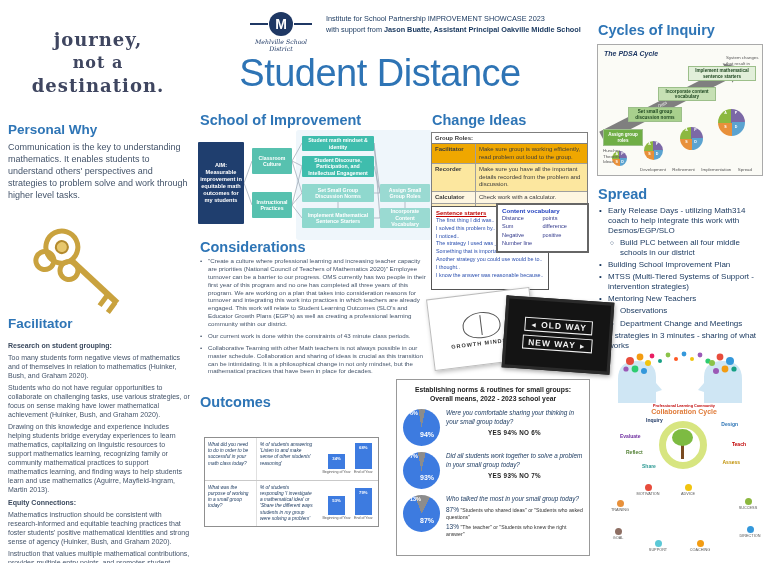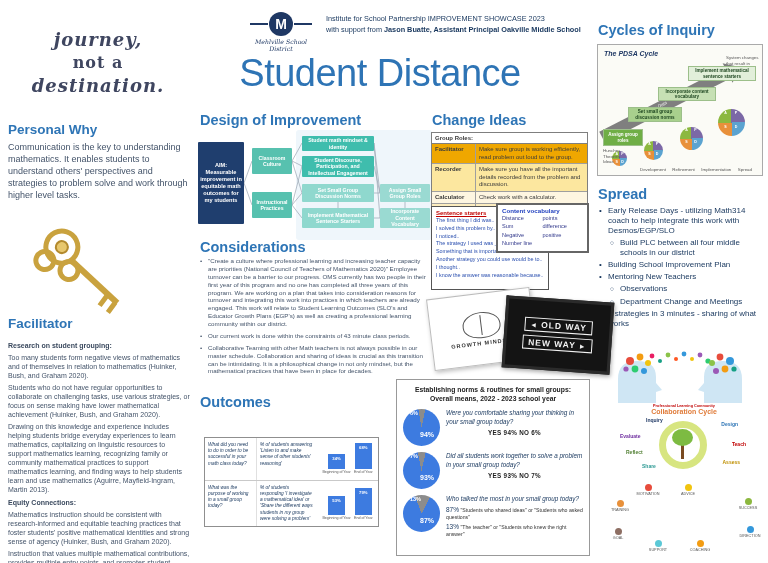--- a/index.html
+++ b/index.html
@@ -20,21 +20,21 @@
   .poster-title { left:215px; top:52px; width:330px; text-align:center; font-size:38px; color:#2E74B5; letter-spacing:-0.5px; }
 
   
   .sec-h { font-size:14.5px; font-weight:bold; color:#2E75B6; }
   .sec-h.sm { font-size:13.5px; }
 
   
   .quote { left:14px; top:28px; width:168px; text-align:center; color:#3F4660;
            font-family:"DejaVu Serif", serif; font-weight:bold; line-height:1.35; }
   .quote .l1,.quote .l3 { font-size:16px; letter-spacing:1px; }
-  .quote .l2,.quote .l4 { font-size:18px; font-style:italic; letter-spacing:1px; }
+  .quote .l2,.quote .l4 { font-size:18px; letter-spacing:1px; }
   .pw-body { left:8px; top:142px; width:180px; font-size:9px; line-height:1.32; color:#44546A; }
   .key-svg { left:22px; top:222px; }
   .bg-text { left:8px; top:337px; width:182px; font-size:7px; line-height:1.29; color:#44546A; }
   .bg-text .sub { font-weight:bold; color:#3B4A5F; margin-top:4px; }
   .bg-text p { margin-top:3px; }
 
   
   .theory-h { left:200px; top:112px; }
   .tdiag { left:198px; top:134px; width:232px; height:102px; }
   .tdiag .panel { position:absolute; left:98px; top:-4px; width:136px; height:110px; background:#EFF6FB; border-radius:3px; }
@@ -209,21 +209,21 @@
   <div class="abs bg-text">
     <div class="sub">Research on student grouping:</div>
     <p>Too many students form negative views of mathematics and of themselves in relation to mathematics (Huinker, Bush, and Graham 2020).</p>
     <p>Students who do not have regular opportunities to collaborate on challenging tasks, use various strategies, or focus on sense making have lower mathematical achievement (Huinker, Bush, and Graham 2020).</p>
     <p>Drawing on this knowledge and experience includes helping students bridge everyday experiences to learn mathematics, capitalizing on linguistic resources to support mathematics learning, recognizing family or community mathematical practices to support mathematics learning, and finding ways to help students learn and use mathematics (Aguirre, Mayfield-Ingram, Martin 2013).</p>
     <div class="sub">Equity Connections:</div>
     <p>Mathematics instruction should be consistent with research-informed and equitable teaching practices that foster students' positive mathematical identities and strong sense of agency (Huinker, Bush, and Graham 2020).</p>
     <p>Instruction that values multiple mathematical contributions, provides multiple entry points, and promotes student participation in various ways (teams, groups, and so on) can aid the development of a student's mathematical learning identity (Aguirre, Mayfield-Ingram, Martin 2013).</p>
   </div>
 
-  <div class="abs sec-h theory-h">Design of Improvement</div>
+  <div class="abs sec-h theory-h">School of Improvement</div>
   <div class="abs tdiag">
     <div class="panel"></div>
     <svg width="232" height="102" style="position:absolute; left:0; top:0;">
       <g stroke="#9AA5B1" stroke-width="0.7">
         <line x1="46" y1="49" x2="54" y2="27"></line>
           <line x1="46" y1="49" x2="54" y2="71"></line>
         <line x1="94" y1="27" x2="104" y2="9"></line>
           <line x1="94" y1="27" x2="104" y2="32"></line>
         <line x1="94" y1="27" x2="104" y2="59"></line>
           <line x1="94" y1="71" x2="104" y2="59"></line>
@@ -422,20 +422,21 @@
       <span>Implementation</span>
       <span>Spread</span>
     </div>
   </div>
 
   <div class="abs sec-h spread-h">Spread</div>
   <div class="abs spread-list">
     <div class="sp-item lvl1">Early Release Days - utilizing Math314 coach to help integrate this work with Desmos/EGP/SLO</div>
     <div class="sp-item lvl2">Build PLC between all four middle schools in our district</div>
     <div class="sp-item lvl1">Building School Improvement Plan</div>
+    <div class="sp-item lvl1">MTSS (Multi-Tiered Systems of Support - intervention strategies)</div>
     <div class="sp-item lvl1">Mentoring New Teachers</div>
     <div class="sp-item lvl2">Observations</div>
     <div class="sp-item lvl2">Department Change and Meetings</div>
     <div class="sp-item lvl1">2 strategies in 3 minutes - sharing of what works</div>
   </div>
 
   <svg class="abs heads" width="152" height="54" viewBox="0 0 152 54">
     <path d="M14 54 L14 30 Q14 12 33 12 Q52 12 52 28 L52 34 L58 41 L52 43 L52 54 Z" fill="#CFE6F4"></path>
     <path d="M138 54 L138 30 Q138 12 119 12 Q100 12 100 28 L100 34 L94 41 L100 43 L100 54 Z" fill="#CFE6F4"></path>
     <g>

